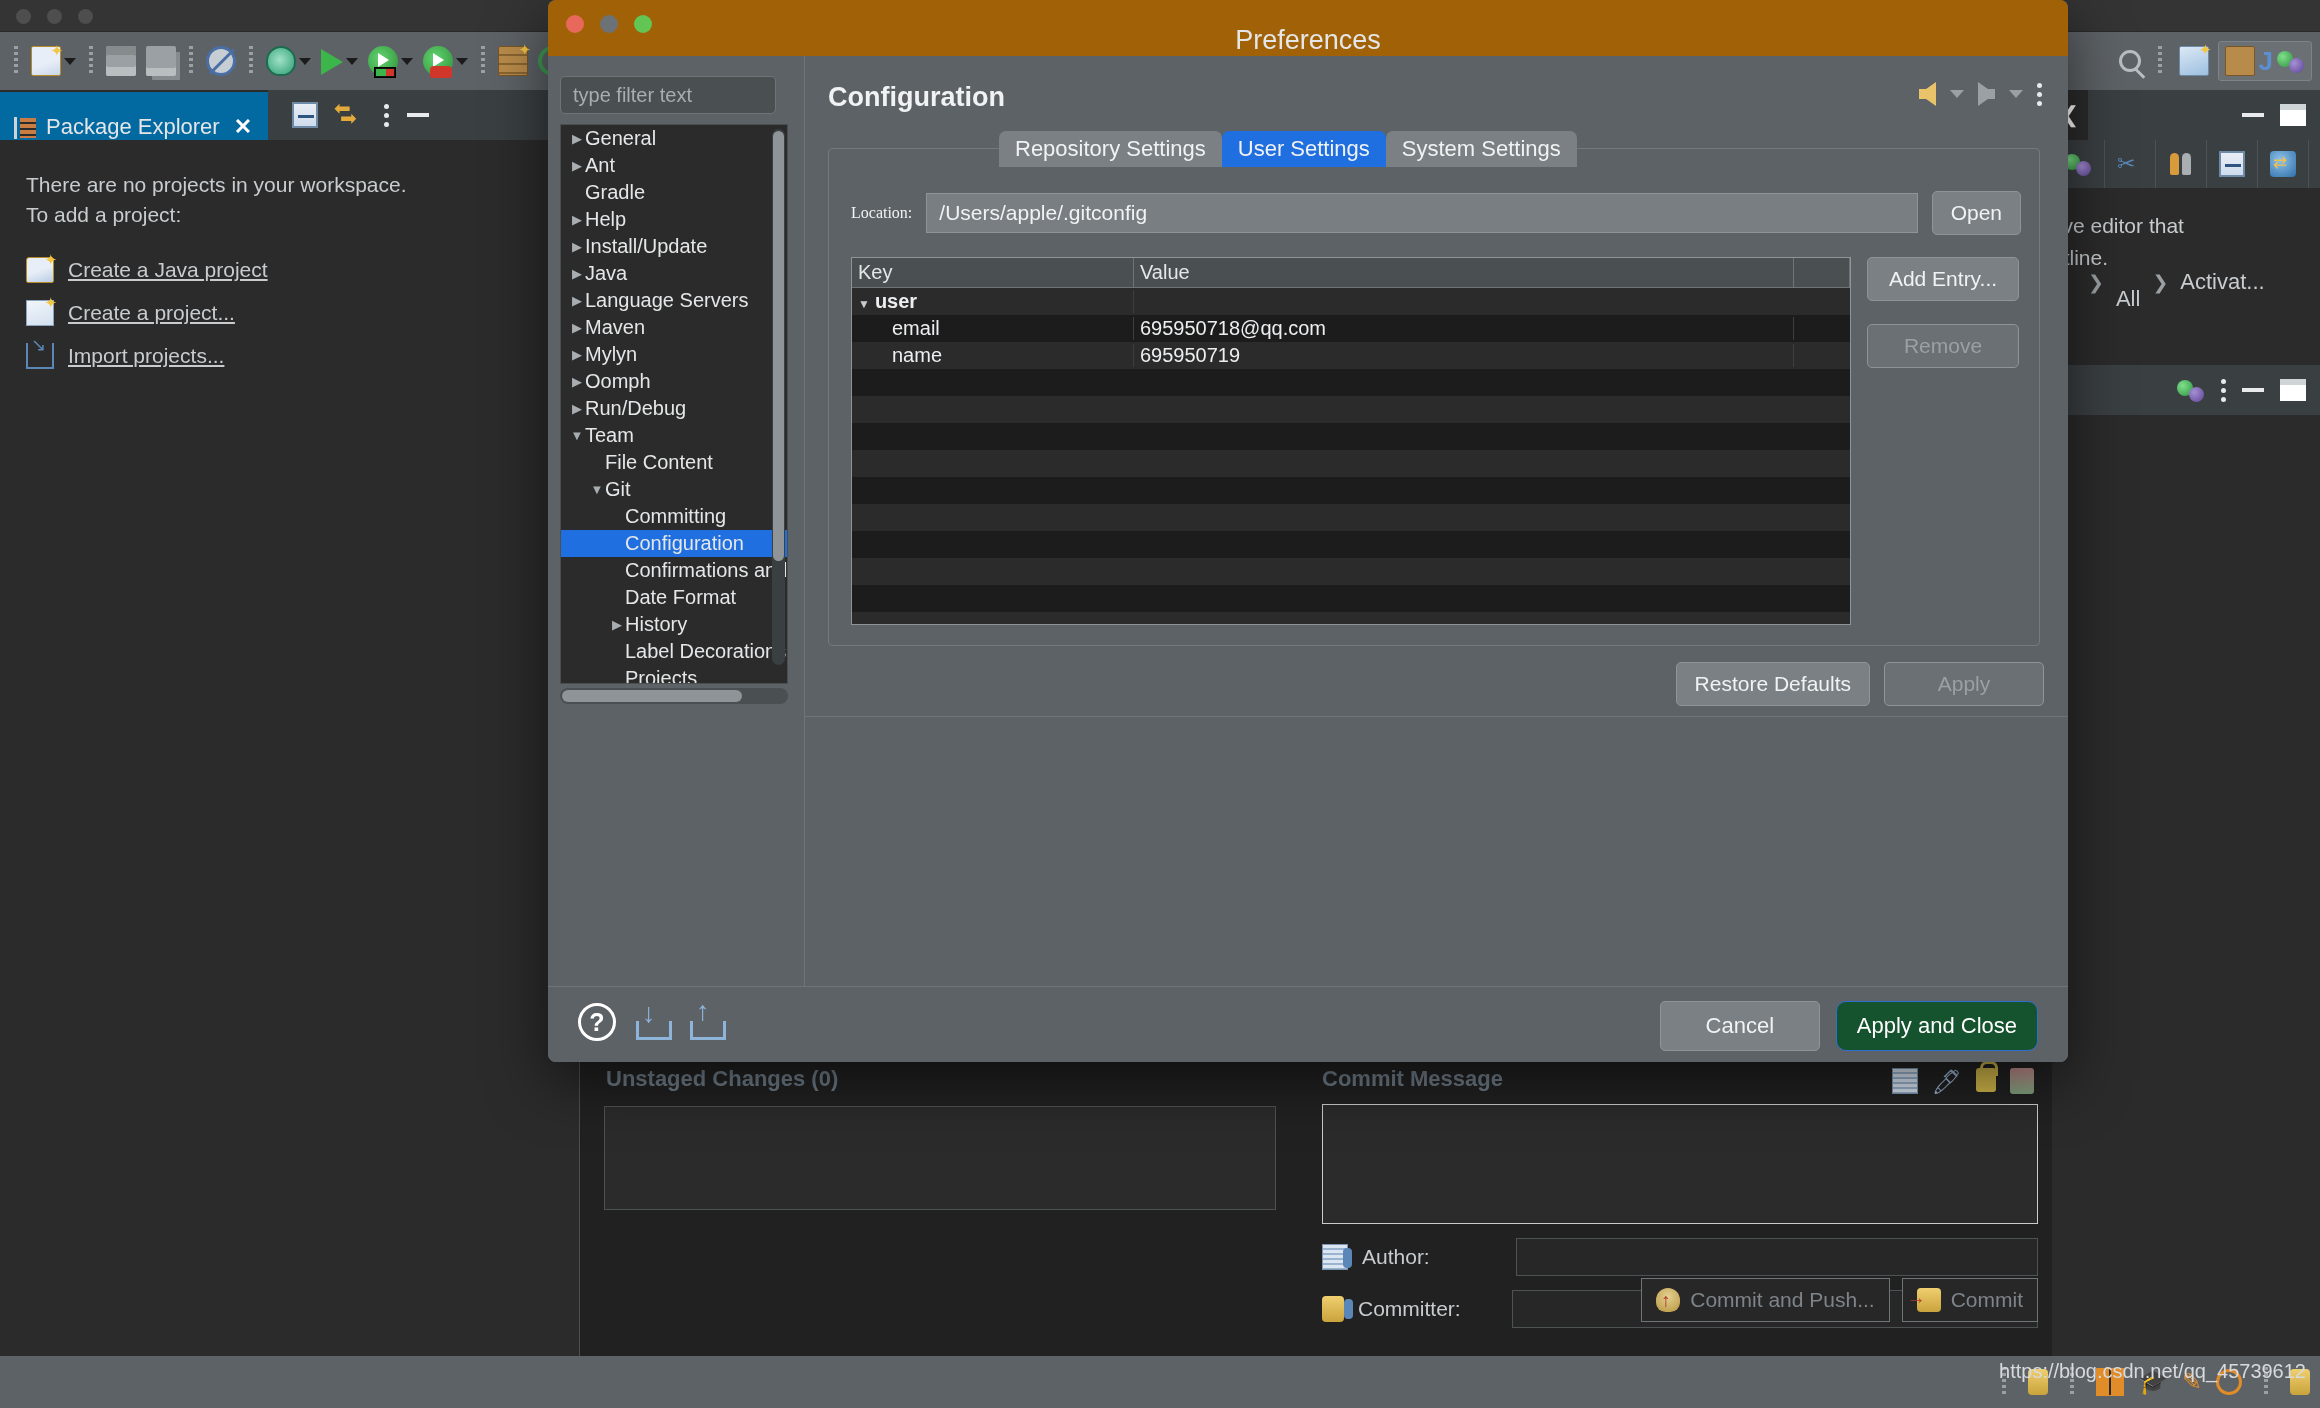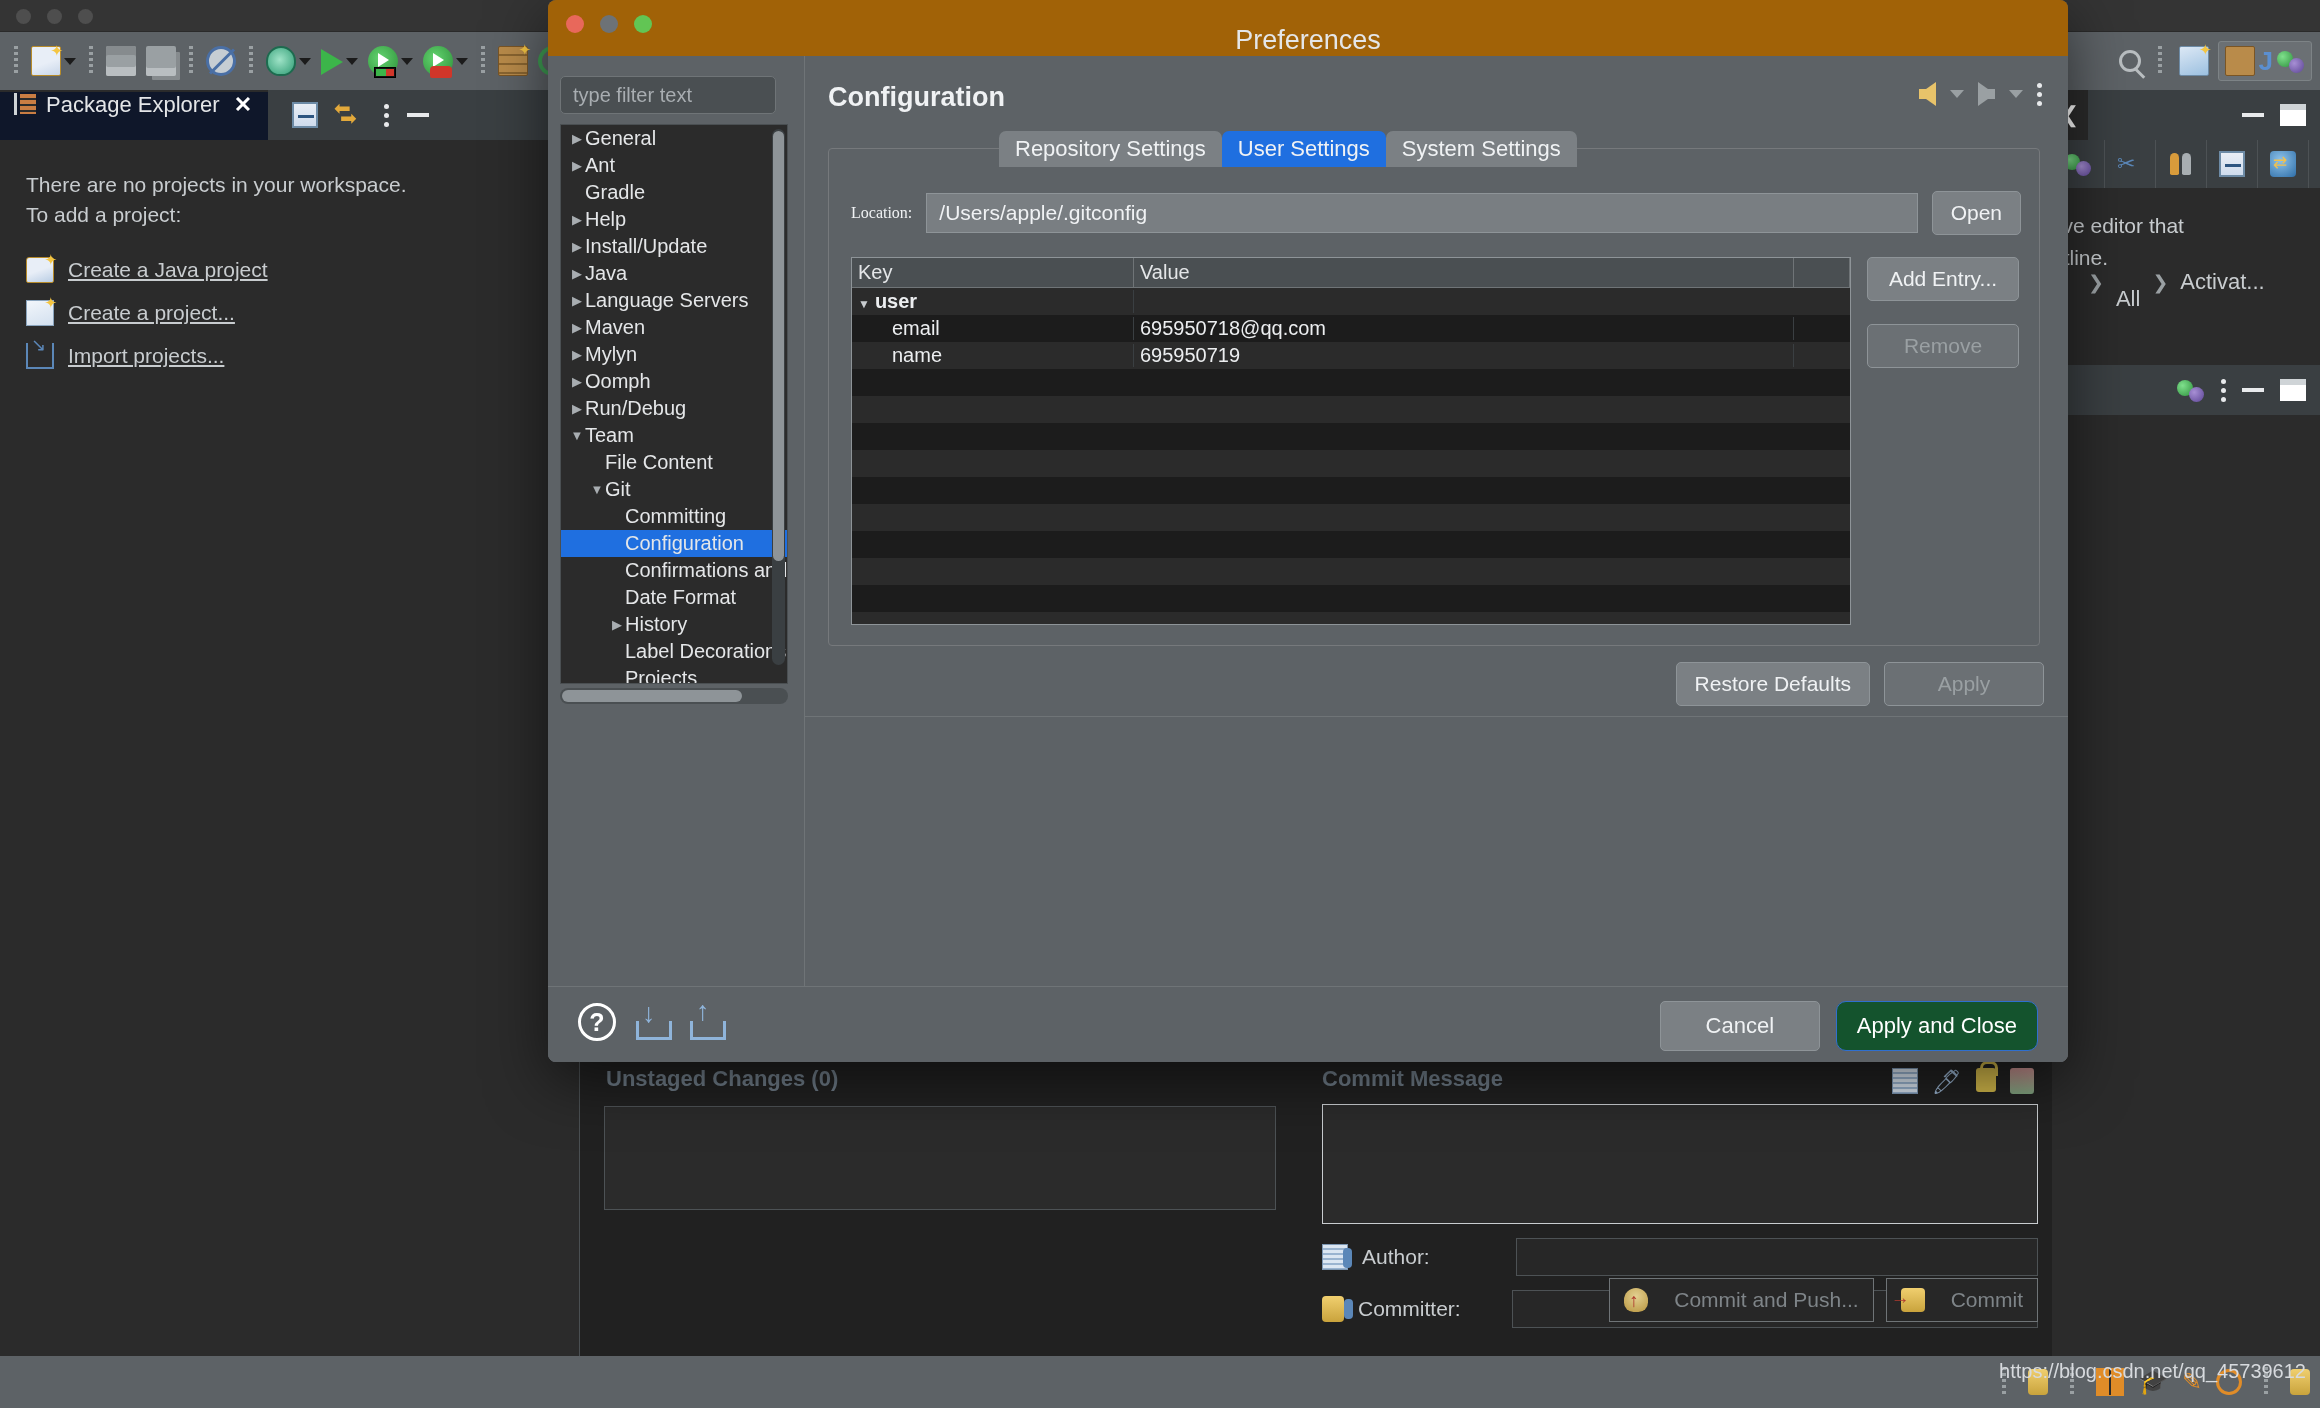--- a/index.html
+++ b/index.html
@@ -56,21 +56,21 @@
   .tb-right { position:absolute; right: 8px; top: 0; height: 58px; display:flex; align-items:center; gap:4px; }
   .persp-box { border:1px solid #7d8386; background:#6b7074; border-radius:3px; padding:4px 6px; display:flex; align-items:center; gap:4px; }
   .jlabel { color:#5b8fd0; font-size:26px; font-weight:bold; line-height:1; }
   .balls { position:relative; width:28px; height:28px; }
   .balls::before { content:""; position:absolute; left:0; top:4px; width:16px;height:16px; border-radius:50%; background:radial-gradient(circle at 35% 35%,#7fe08c,#2d8f3c); }
   .balls::after { content:""; position:absolute; left:12px; top:11px; width:15px;height:15px; border-radius:50%; background:radial-gradient(circle at 35% 35%,#a78fd4,#5b4494); }
 
   
   .pkg-panel { position:absolute; left:0; top:90px; width:580px; height:1268px; background:#2b2b2b; border-right:1px solid #4a4f52; }
   .pkg-tabbar { height:50px; background:#3a3f42; display:flex; align-items:stretch; position:relative; }
-  .pkg-tab { background:#0f172a; display:flex; align-items:flex-start; gap:10px; padding:0 16px 0 14px; border-top:2px solid #2b2b2b;}
+  .pkg-tab { background:#0369a1; display:flex; align-items:flex-end; gap:10px; padding:0 16px 0 14px; border-top:2px solid #2b2b2b;}
   .pkg-tab-ico { width:22px; height:24px; position:relative; }
   .pkg-tab-ico::before { content:""; position:absolute; left:0; top:1px; width:3px; height:22px; background:#cfd4d7; }
   .pkg-tab-ico::after { content:""; position:absolute; left:6px; top:2px; width:16px; height:20px;
      background: repeating-linear-gradient(to bottom,#c97d43 0 4px,#2b2b2b 4px 6px); }
   .pkg-tab-label { color:#e4e6e8; font-size:22px; }
   .xclose { color:#fff; font-size:22px; font-weight:bold; margin-left:4px; }
   .pkg-tools { display:flex; align-items:center; gap:18px; padding:0 18px; margin-left:6px; }
   .ic-collapse { width:26px;height:26px; background:linear-gradient(#e9eef5,#cfdced); border:2px solid #6d8ba6; position:relative; }
   .ic-collapse::after { content:""; position:absolute; left:4px; top:11px; width:16px; height:3px; background:#2d5580; }
   .ic-linkarr { position:relative; width:30px; height:26px; }
@@ -129,21 +129,21 @@
   .cm-title { color:#6f7c88; font-size:22px; font-weight:bold; padding:6px 0 0 14px; }
   .cm-box { margin:12px 14px 0 14px; height:120px; background:#2b2b2b; border:1px solid #c9cdd0; }
   .cm-row { display:flex; align-items:center; gap:14px; margin:14px 14px 0 14px; }
   .cm-lbl { color:#c8cccf; font-size:21px; min-width:140px; }
   .cm-field { flex:1; height:38px; background:#272727; border:1px solid #4d5255; }
   .ic-author { width:26px;height:26px; background:repeating-linear-gradient(to bottom,#dbe6f2 0 3px,#9ab4d0 3px 5px); border:1px solid #7d97b3; position:relative; }
   .ic-author::after{content:"";position:absolute;right:-5px;top:3px;width:9px;height:20px;background:#5b87b8;border-radius:4px;}
   .ic-cmtr { width:22px;height:26px; background:linear-gradient(#f0cf6f,#c9a33c); border-radius:4px; position:relative; }
   .ic-cmtr::after{content:"";position:absolute;right:-9px;top:3px;width:9px;height:20px;background:#5b87b8;border-radius:4px;}
   .cm-btns { position:absolute; right:14px; bottom:36px; display:flex; gap:12px; }
-  .cm-btn { border:1px solid #6f7477; background:#272727; color:#7e8488; font-size:21px; padding:9px 14px; display:flex; align-items:center; gap:26px; }
+  .cm-btn { border:1px solid #6f7477; background:#272727; color:#7e8488; font-size:21px; padding:9px 14px; display:flex; align-items:center; gap:10px; }
   .ic-push { width:24px;height:24px; background:radial-gradient(circle at 50% 35%,#e3d091,#b8953f); border-radius:50% 50% 40% 40%; position:relative;}
   .ic-push::after{content:"↑";position:absolute;left:5px;top:2px;color:#b03a2e;font-size:19px;}
   .ic-cmt { width:24px;height:24px; background:linear-gradient(#f0cf6f,#c9a33c); border-radius:4px; position:relative;}
   .ic-cmt::after{content:"→";position:absolute;left:-10px;top:-1px;color:#b03a2e;font-size:19px;}
   .cm-toolicons { position:absolute; right:18px; top:8px; display:flex; gap:14px; }
   .ic-amend { width:26px;height:26px; background:repeating-linear-gradient(to bottom,#dbe6f2 0 3px,#9ab4d0 3px 5px); border:1px solid #7d97b3; }
   .ic-sign { color:#9ab4d0; font-size:24px; }
   .ic-lock { width:20px;height:24px; background:#d2b84a; border-radius:3px; position:relative; }
   .ic-lock::before{content:"";position:absolute;left:4px;top:-7px;width:12px;height:12px;border:3px solid #d2b84a;border-bottom:none;border-radius:7px 7px 0 0;}
   .ic-gpg { width:24px;height:26px; background:linear-gradient(#c58d8d,#7ea37e); border-radius:3px; }

